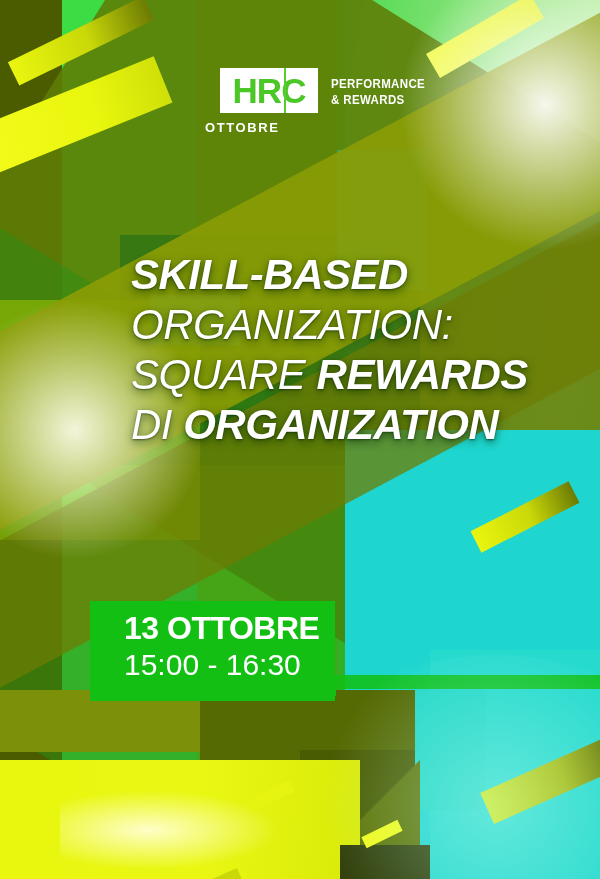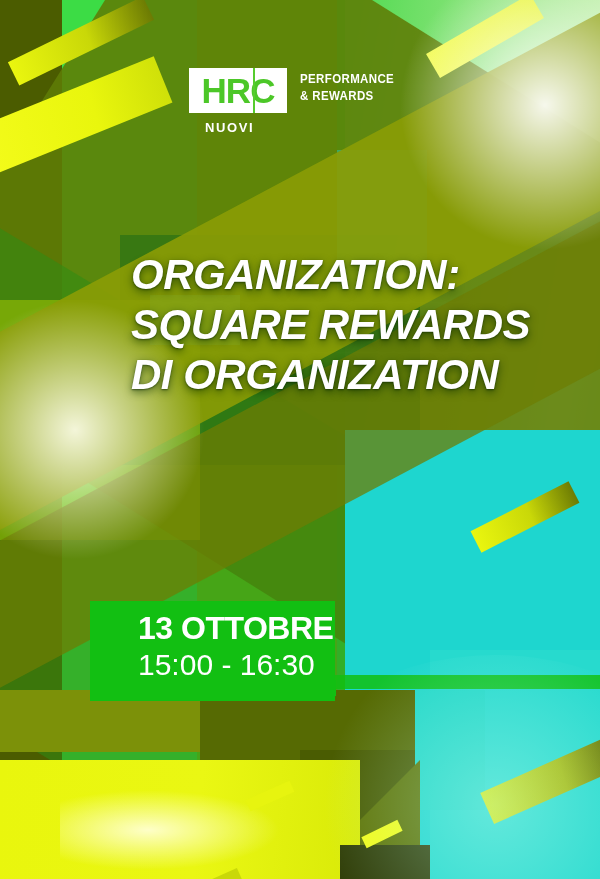--- a/index.html
+++ b/index.html
@@ -126,22 +126,22 @@
   .glow-2 { left:-70px; top:285px; width:290px; height:290px;
             background:radial-gradient(circle, rgba(255,255,240,.90) 0%, rgba(230,255,180,0) 63%); }
   .glow-3 { left:280px; top:655px; width:430px; height:300px;
             background:radial-gradient(circle, rgba(190,255,240,.40) 0%, rgba(190,255,240,0) 65%); }
 
   
   .content { position:absolute; inset:0; }
 
   
   .logo-wrap {
-    position:absolute; left:189px; top:68px;
-    display:flex; align-items:flex-start;
+    position:absolute; left:220px; top:68px;
+    display:flex; align-items:center;
   }
   .hrc-box {
     width:98px; height:45px;
     background:#ffffff;
     display:flex; align-items:center; justify-content:center;
     position:relative;
   }
   .hrc-text {
     color:#4cc728;
     font-family:"Liberation Sans", sans-serif;
@@ -182,35 +182,34 @@
     width:430px;
     color:#ffffff;
     font-style:italic;
     font-size:42px;
     line-height:50px;
     letter-spacing:-0.5px;
     text-shadow:0 3px 9px rgba(0,40,0,.62), 0 1px 2px rgba(0,30,0,.55);
   }
   .headline .ln { display:block; white-space:nowrap; }
   .w-bold  { font-weight:bold; }
-  .w-light { font-weight:bold; }
+  .w-light { font-weight:normal; }
 
   
   .date-box {
     position:absolute;
     left:90px; top:601px;
     width:245px; height:100px;
     background:#12bf12;
   }
   .date-text {
     position:absolute;
     left:124px; top:612px;
     color:#ffffff;
     line-height:1.02;
-    margin-left:14px;
   }
   .date-day {
     font-size:32px; font-weight:bold; letter-spacing:-0.5px;
     display:block;
   }
   .date-time {
     font-size:30px; font-weight:normal; letter-spacing:0px;
     display:block; margin-top:5px;
   }
 </style>
@@ -270,23 +269,24 @@
 
     <div class="logo-wrap">
       <div class="hrc-box">
         <span class="hrc-text">HRC</span>
         <span class="hrc-divider"></span>
       </div>
       <div class="pr-text">PERFORMANCE
 &amp; REWARDS</div>
     </div>
 
-    <div class="square-text">NUOVI</div>
+    <div class="square-text">OTTOBRE</div>
 
     <div class="headline">
+      <span class="ln w-bold">SKILL-BASED</span>
       <span class="ln w-light">ORGANIZATION:</span>
       <span class="ln"><span class="w-light">SQUARE </span><span class="w-bold">REWARDS</span></span>
       <span class="ln"><span class="w-light">DI </span><span class="w-bold">ORGANIZATION</span></span>
     </div>
 
     <div class="date-box"></div>
     <div class="date-text">
       <span class="date-day">13 OTTOBRE</span>
       <span class="date-time">15:00 - 16:30</span>
     </div>

